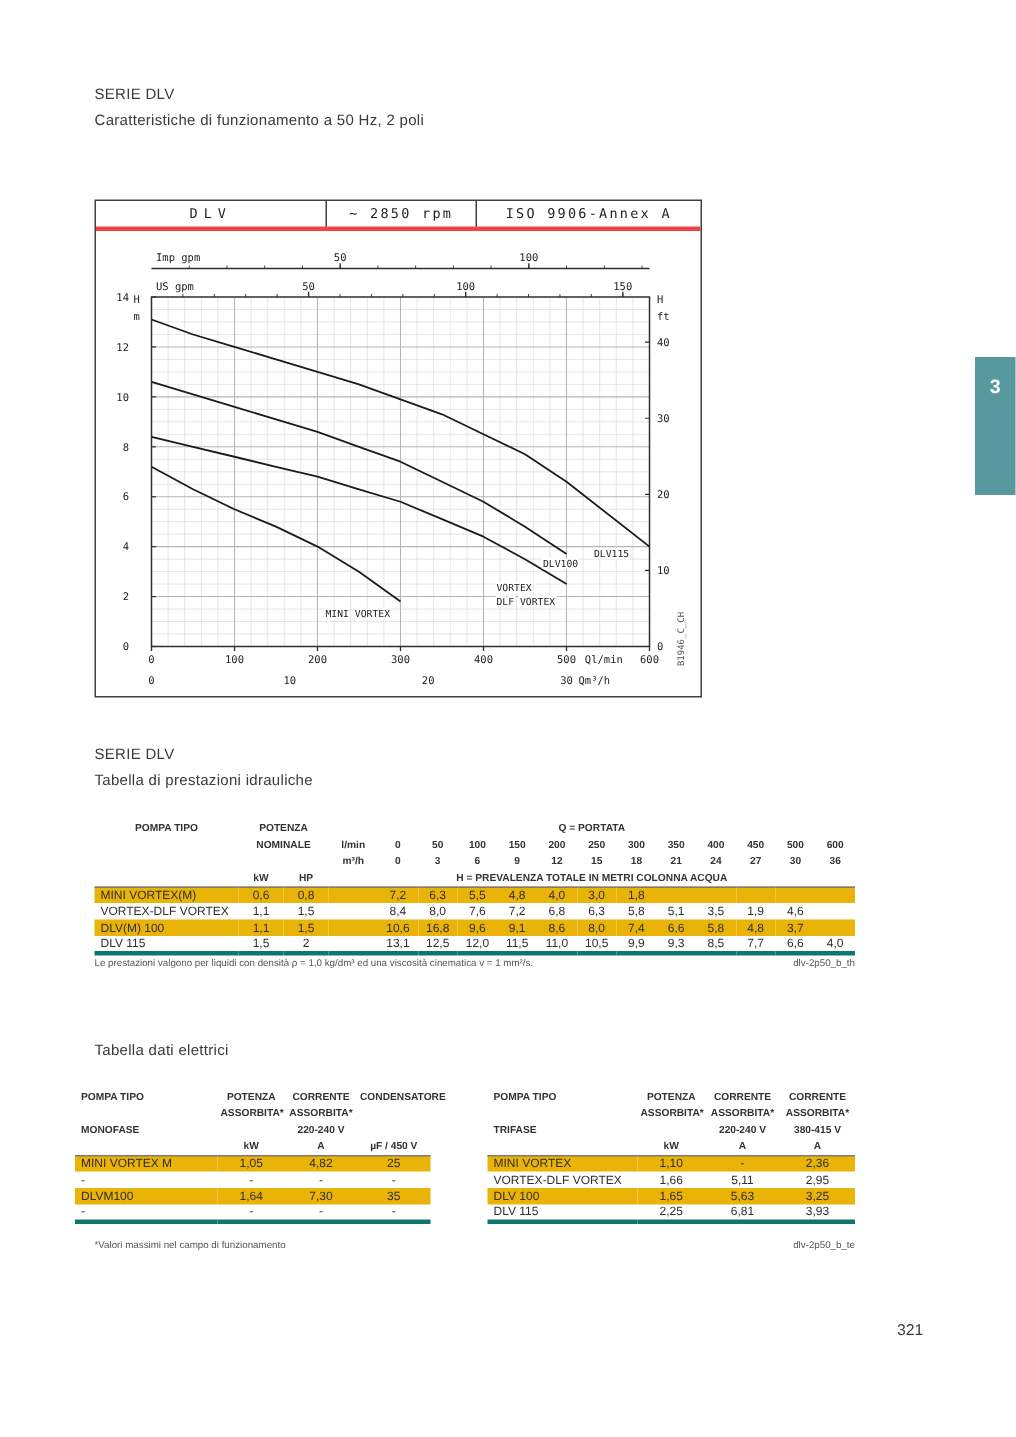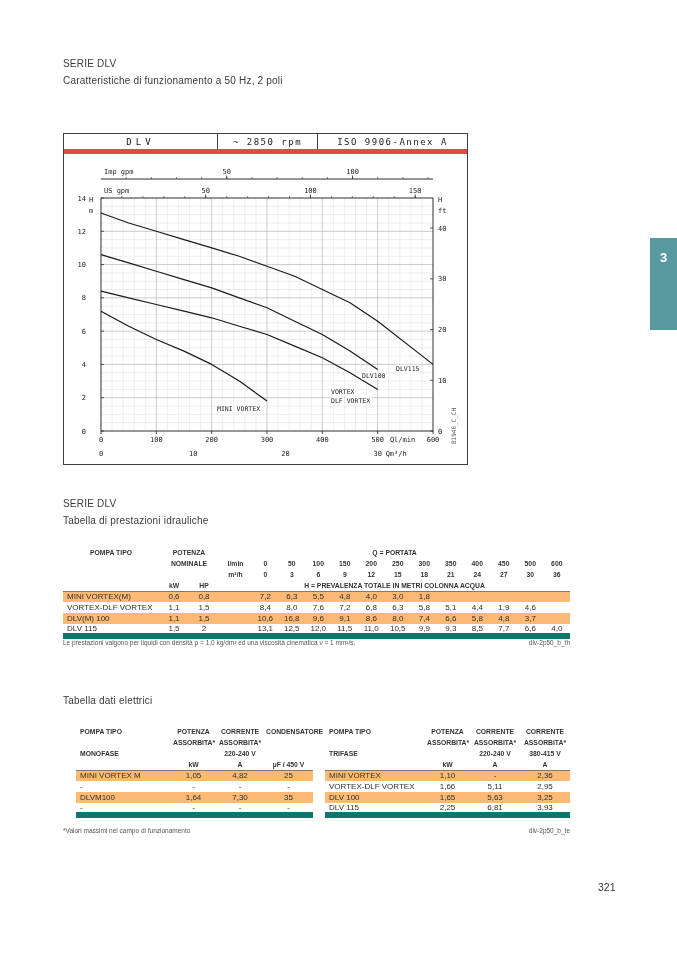--- a/index.html
+++ b/index.html
@@ -6,21 +6,21 @@
   html,body{background:#fff}
   body{width:677px;height:958px;position:relative;overflow:hidden;
        font-family:"Liberation Sans",sans-serif;color:#3a3a3a}
 
   .sec-title{position:absolute;left:63px;font-size:10px;line-height:17px;
              color:#3a3a3a;letter-spacing:.2px}
 
   
   .chart-box{position:absolute;left:63px;top:133px;width:405px;height:332px;
              border:1px solid #3f3f3f;background:#fff}
-  .chart-head{display:flex;height:20px;border-bottom:5px solid #ef4444;
+  .chart-head{display:flex;height:20px;border-bottom:3px solid #ef4444;
               font-family:"DejaVu Sans Mono",monospace;font-size:9px;color:#222}
   .ch-cell{display:flex;align-items:center;justify-content:center;height:100%;
            letter-spacing:1.5px;white-space:nowrap}
   .ch-cell.model{width:154px;border-right:1px solid #3f3f3f;letter-spacing:4px}
   .ch-cell.speed{width:100px;border-right:1px solid #3f3f3f}
   .ch-cell.std{width:149px}
   #chart-svg{display:block}
 
   
   .side-tab{position:absolute;left:650px;top:238px;width:27px;height:92px;
@@ -28,29 +28,29 @@
             font-weight:bold;padding-top:12px}
 
   
   table{border-collapse:collapse;table-layout:fixed;position:absolute;color:#333}
   th,td{padding:0 2px;white-space:nowrap;overflow:visible;font-weight:normal}
   thead th{font-size:6.8px;font-weight:bold;height:11px;text-align:center;color:#333}
   tbody td{font-size:8px;height:11px;text-align:center;color:#2f2f2f}
   td.name{text-align:left;padding-left:4px}
   th.left-h{text-align:left;padding-left:4px}
   tr.rule-bottom th{border-bottom:1px solid #7a7a7a}
-  tbody tr:last-child td{border-bottom:6px solid #0f766e}
-  tr.shade td{background:#fdba74}
+  tbody tr:last-child td{border-bottom:3px solid #0f766e}
+  tr.shade td{background:#eab308}
 
   .hydro{left:63px;top:546px;width:507px}
   .hydro thead tr:first-child th{height:12px}
   .hydro thead th.unit{font-size:6.8px}
 
   .elec{top:726px}
-  #elec-mono{left:76px;width:237px}
+  #elec-mono{left:50px;width:237px}
   #elec-tri{left:325px;width:245px}
 
   
   .footrow{position:absolute;left:63px;width:507px;display:flex;
            justify-content:space-between;font-size:6.5px;color:#555}
   .page-num{position:absolute;left:598px;top:881px;font-size:10.5px;color:#3a3a3a}
 </style>
 </head>
 <body>
 
@@ -316,21 +316,21 @@
         <td>1,5</td>
         <td></td>
         <td>8,4</td>
         <td>8,0</td>
         <td>7,6</td>
         <td>7,2</td>
         <td>6,8</td>
         <td>6,3</td>
         <td>5,8</td>
         <td>5,1</td>
-        <td>4,4</td>
+        <td>3,5</td>
         <td>1,9</td>
         <td>4,6</td>
         <td></td>
       </tr>
       <tr class="shade">
         <td class="name">DLV(M) 100</td>
         <td>1,1</td>
         <td>1,5</td>
         <td></td>
         <td>10,6</td>

